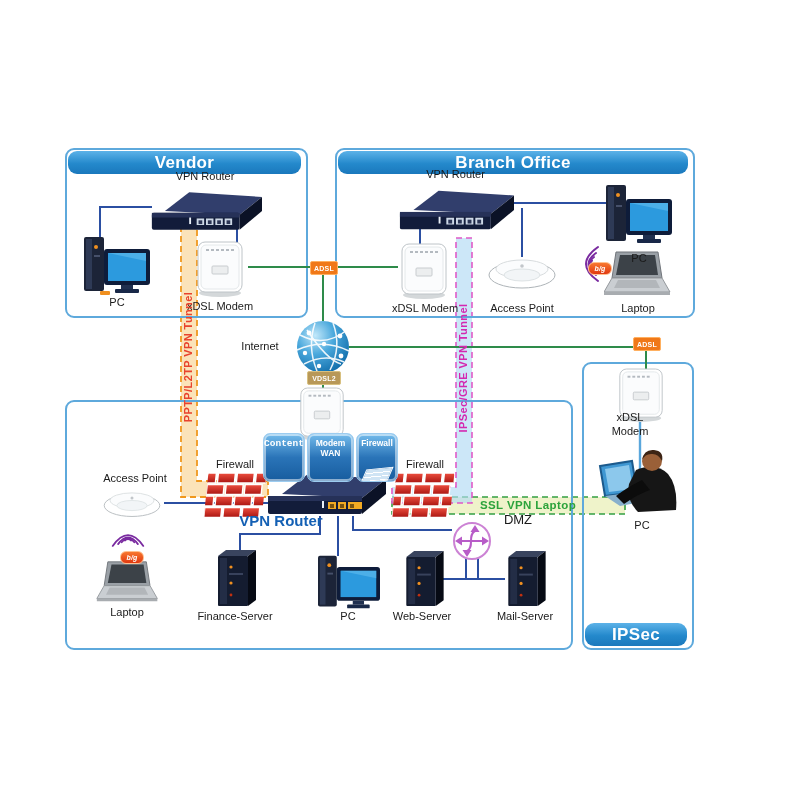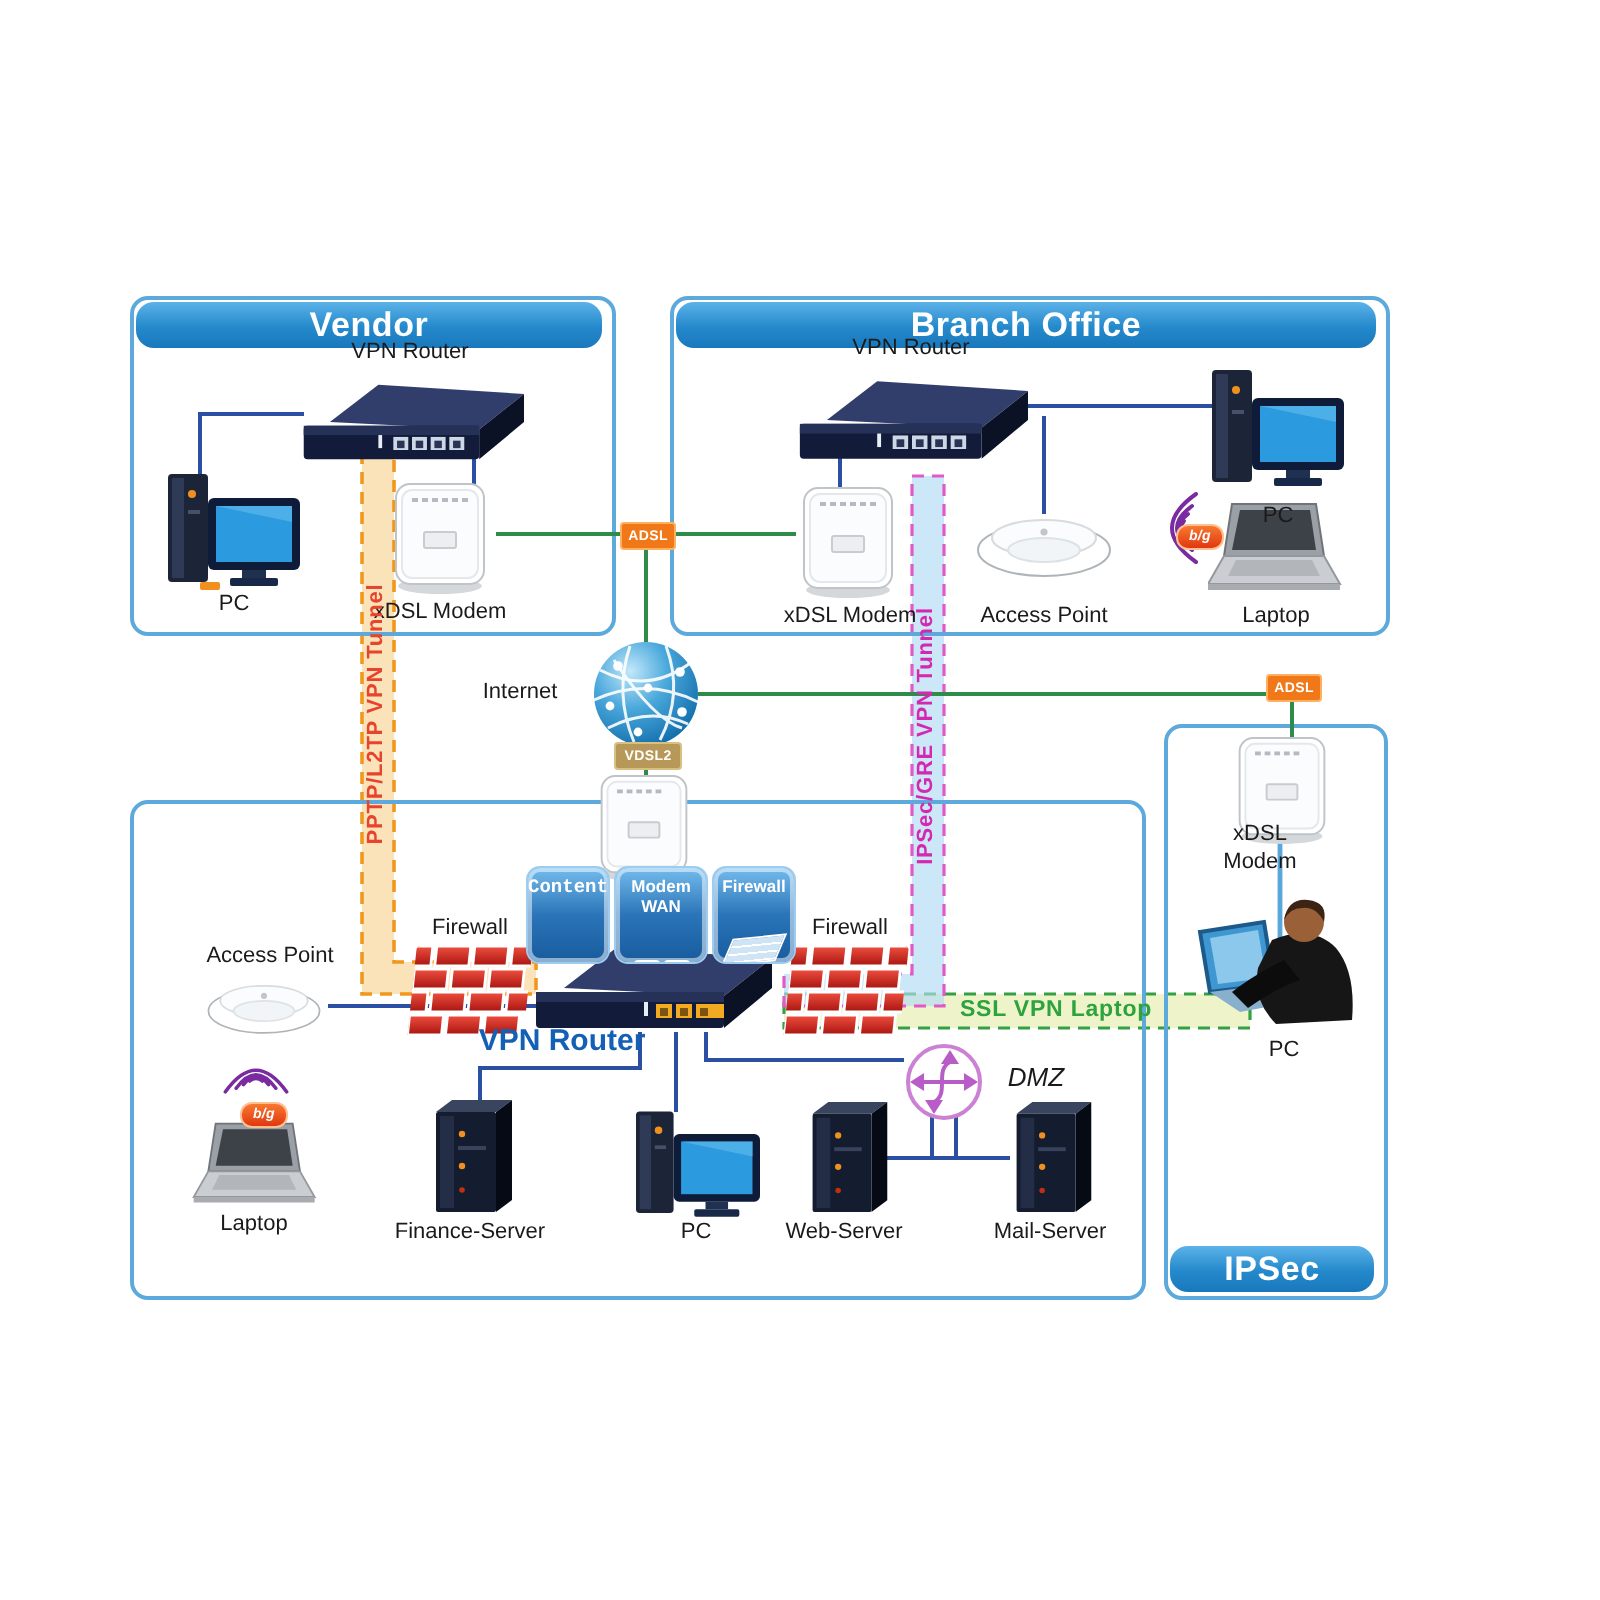--- a/index.html
+++ b/index.html
@@ -441,21 +441,21 @@
       <line x1="8" y1="20" x2="32" y2="20"></line>
       <path d="M15,30 C23,26 15,14 23,10"></path>
     </g>
     <g fill="#b85cc8">
       <polygon points="23,4 18.5,11 27.5,11"></polygon>
       <polygon points="15,36 10.5,29 19.5,29"></polygon>
       <polygon points="3,20 10,15.5 10,24.5"></polygon>
       <polygon points="37,20 30,15.5 30,24.5"></polygon>
     </g>
   </svg>
-  <div class="lbl" style="left:498px;top:531px;width:40px;font-size:13px;font-style:italic;">DMZ</div>
+  <div class="lbl" style="left:498px;top:512px;width:40px;font-size:13px;">DMZ</div>
 
   <svg class="dev" style="left:615px;top:366px;" width="52" height="58" viewBox="0 0 54 58">
     <ellipse cx="27" cy="53" rx="21" ry="4" fill="#d4d8da"></ellipse>
     <rect x="5" y="2" width="44" height="50" rx="7" fill="#ffffff" stroke="#bec4c8"></rect>
     <rect x="8" y="5" width="38" height="44" rx="5" fill="#fbfcfd" stroke="#e4e8ea"></rect>
     <g fill="#b4bac0">
         <rect x="13" y="9" width="3" height="2"></rect>
         <rect x="18" y="9" width="3" height="2"></rect>
         <rect x="23" y="9" width="3" height="2"></rect>
         <rect x="28" y="9" width="3" height="2"></rect>

